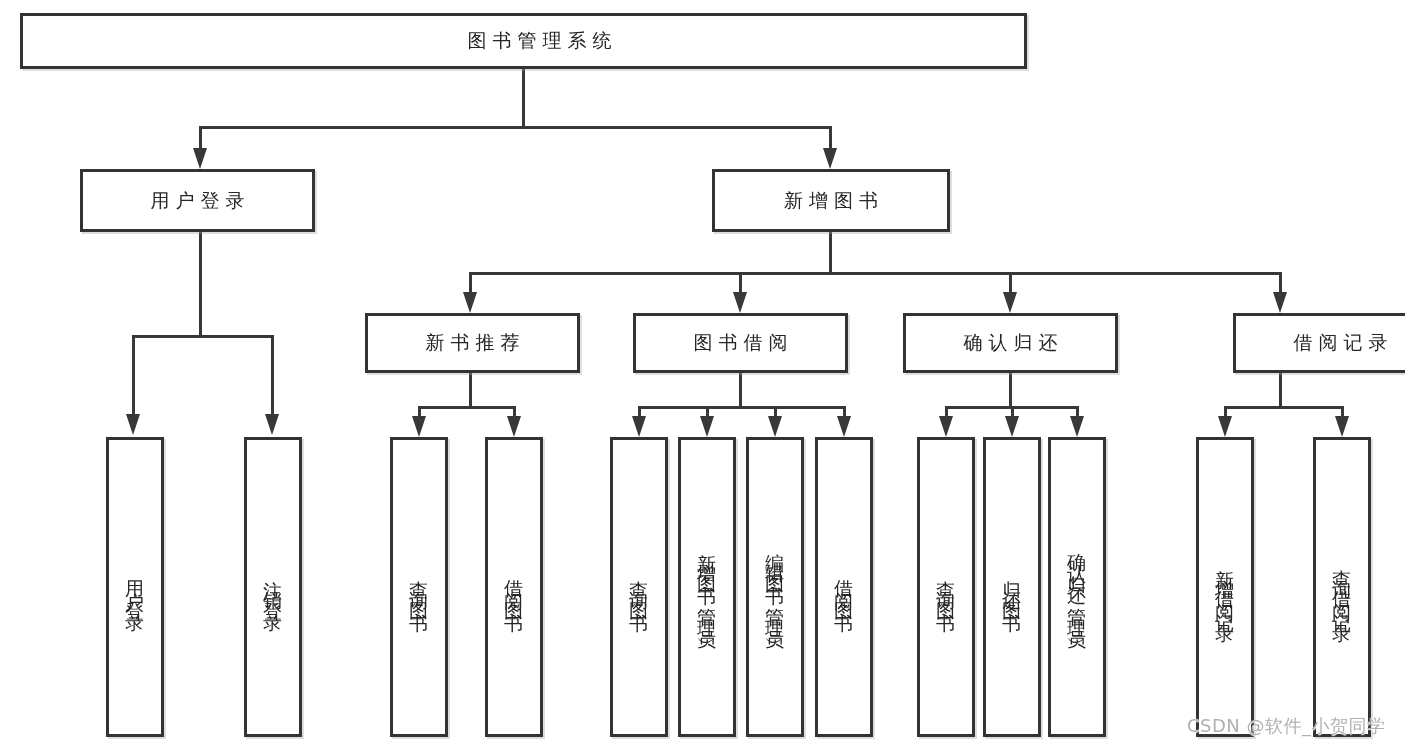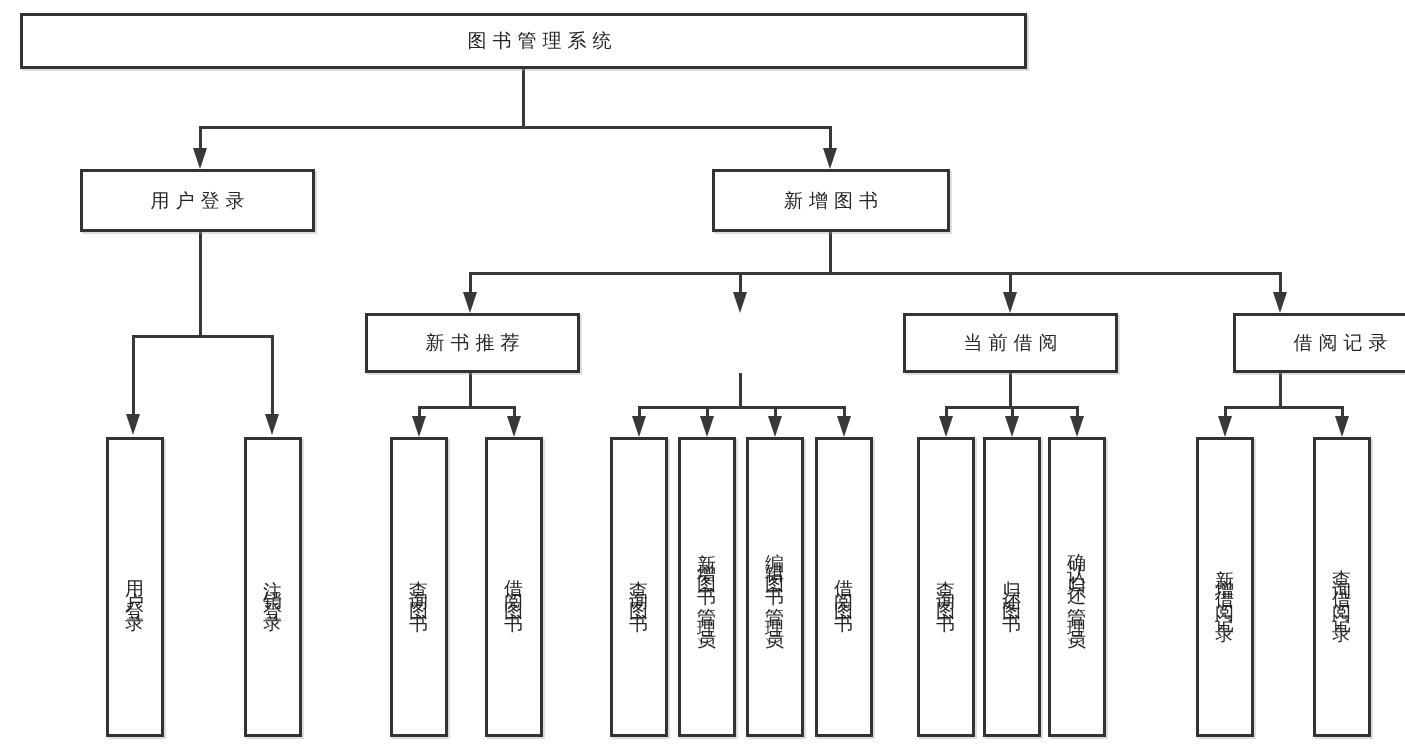--- a/index.html
+++ b/index.html
@@ -121,34 +121,36 @@
       <div class="arrowhead" style="left: 1218px; top: 416px;"></div>
       <div class="arrowhead" style="left: 1335px; top: 416px;"></div>
     </div>
 
   <div class="box hbox" style="left:20px;top:13px;width:1007px;height:56px;font-size:19px;padding-left:32px;">图书管理系统</div>
 
   <div class="box hbox" style="left:80px;top:169px;width:235px;height:63px;">用户登录</div>
   <div class="box hbox" style="left:712px;top:169px;width:238px;height:63px;">新增图书</div>
 
   <div class="box hbox" style="left:365px;top:313px;width:215px;height:60px;">新书推荐</div>
-  <div class="box hbox" style="left:903px;top:313px;width:215px;height:60px;">当前借阅</div>
+  <div class="box hbox" style="left:633px;top:313px;width:215px;height:60px;">图书借阅</div>
+  <div class="box hbox" style="left:903px;top:313px;width:215px;height:60px;">确认归还</div>
   <div class="box hbox" style="left:1233px;top:313px;width:215px;height:60px;">借阅记录</div>
 
   <div class="box vbox" style="left:106px;">用户登录</div>
   <div class="box vbox" style="left:244px;">注销登录</div>
 
   <div class="box vbox" style="left:390px;">查询图书</div>
   <div class="box vbox" style="left:485px;">借阅图书</div>
 
   <div class="box vbox" style="left:610px;">查询图书</div>
   <div class="box vbox" style="left:678px;">新增图书（管理员）</div>
   <div class="box vbox" style="left:746px;">编辑图书（管理员）</div>
   <div class="box vbox" style="left:815px;">借阅图书</div>
 
   <div class="box vbox" style="left:917px;">查询图书</div>
   <div class="box vbox" style="left:983px;">归还图书</div>
   <div class="box vbox" style="left:1048px;">确认归还（管理员）</div>
 
   <div class="box vbox" style="left:1196px;">新增借阅记录</div>
   <div class="box vbox" style="left:1313px;">查询借阅记录</div>
 
+  <div id="watermark">CSDN @软件_小贺同学</div>
 </div>
 
 </body></html>

